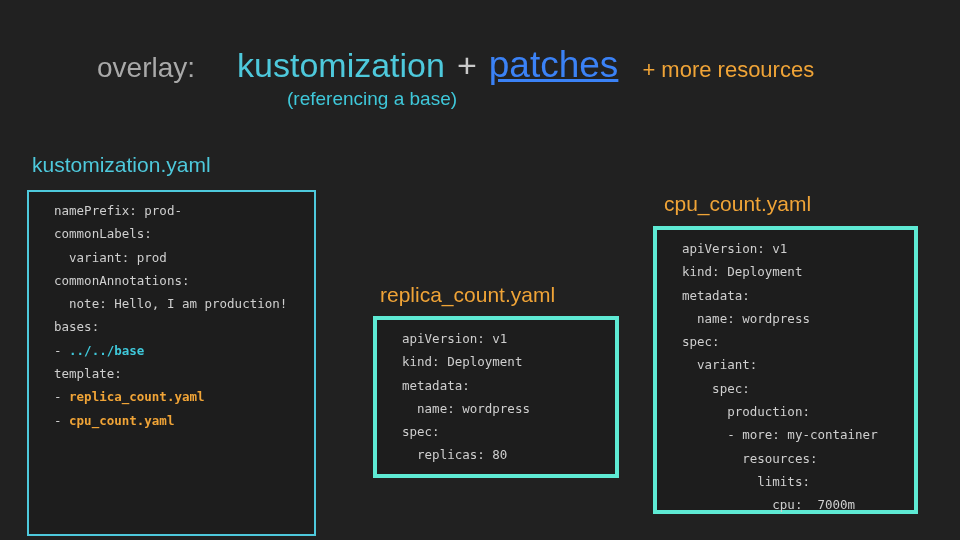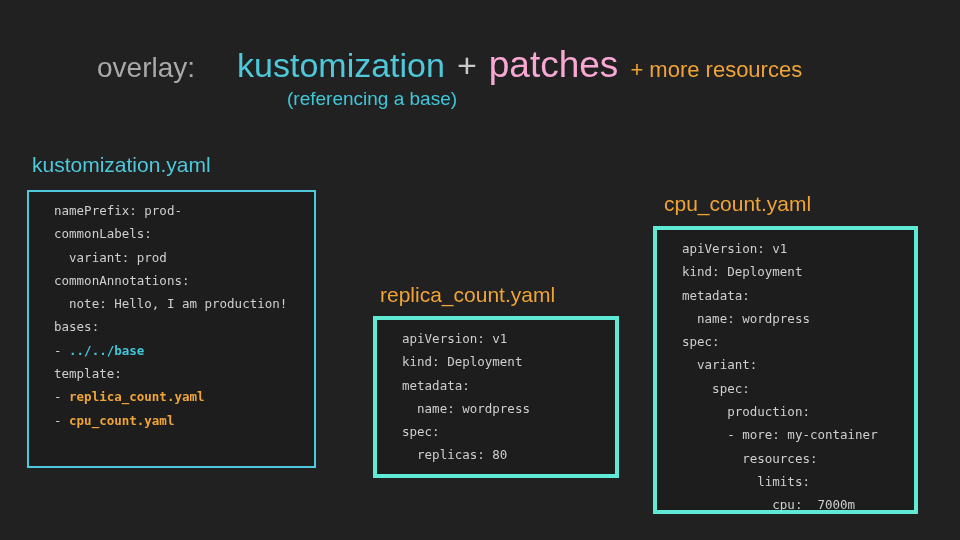--- a/index.html
+++ b/index.html
@@ -11,22 +11,22 @@
     font-family:"Liberation Sans",sans-serif;
   }
   
   .title-row{
     position:absolute;left:97px;top:44px;
     display:flex;align-items:baseline;white-space:pre;
   }
   .t-overlay{color:#a9a9a9;font-size:28px;margin-right:42px;}
   .t-kustomization{color:#4ec9dc;font-size:34px;}
   .t-plus{color:#c9c9c9;font-size:34px;margin:0 12px;}
-  .t-patches{color:#f9a8d4;font-size:37px;}
-  .t-plusmore{color:#f0a437;font-size:22px;margin-left:12px;}
+  .t-patches{color:#3b82f6;font-size:37px;text-decoration:underline;}
+  .t-plusmore{color:#f0a437;font-size:22px;margin-left:24px;}
   .subtitle{
     position:absolute;left:287px;top:88px;
     color:#3fc8da;font-size:19px;
   }
   
   .box-label{
     position:absolute;font-size:21px;
   }
   .label-cyan{color:#4ec9dc;}
   .label-orange{color:#f0a437;}
@@ -41,21 +41,21 @@
   .code-line{
     font-family:"DejaVu Sans Mono","Liberation Mono",monospace;
     font-size:12.5px;
     line-height:23.3px;
     white-space:pre;
   }
   .seg-default{color:#cfcfcf;}
   .seg-cyan{color:#3fc8da;font-weight:bold;}
   .seg-orange{color:#f0a437;font-weight:bold;}
   
-  #box-0{left:27px;top:190px;width:289px;height:278px;}
+  #box-0{left:27px;top:190px;width:289px;height:346px;}
   #label-0{left:32px;top:153px;}
   #box-1{left:373px;top:316px;width:246px;height:162px;}
   #label-1{left:380px;top:283px;}
   #box-2{left:653px;top:226px;width:265px;height:288px;}
   #label-2{left:664px;top:192px;}
 </style>
 </head>
 <body>
 
 <div class="slide">

